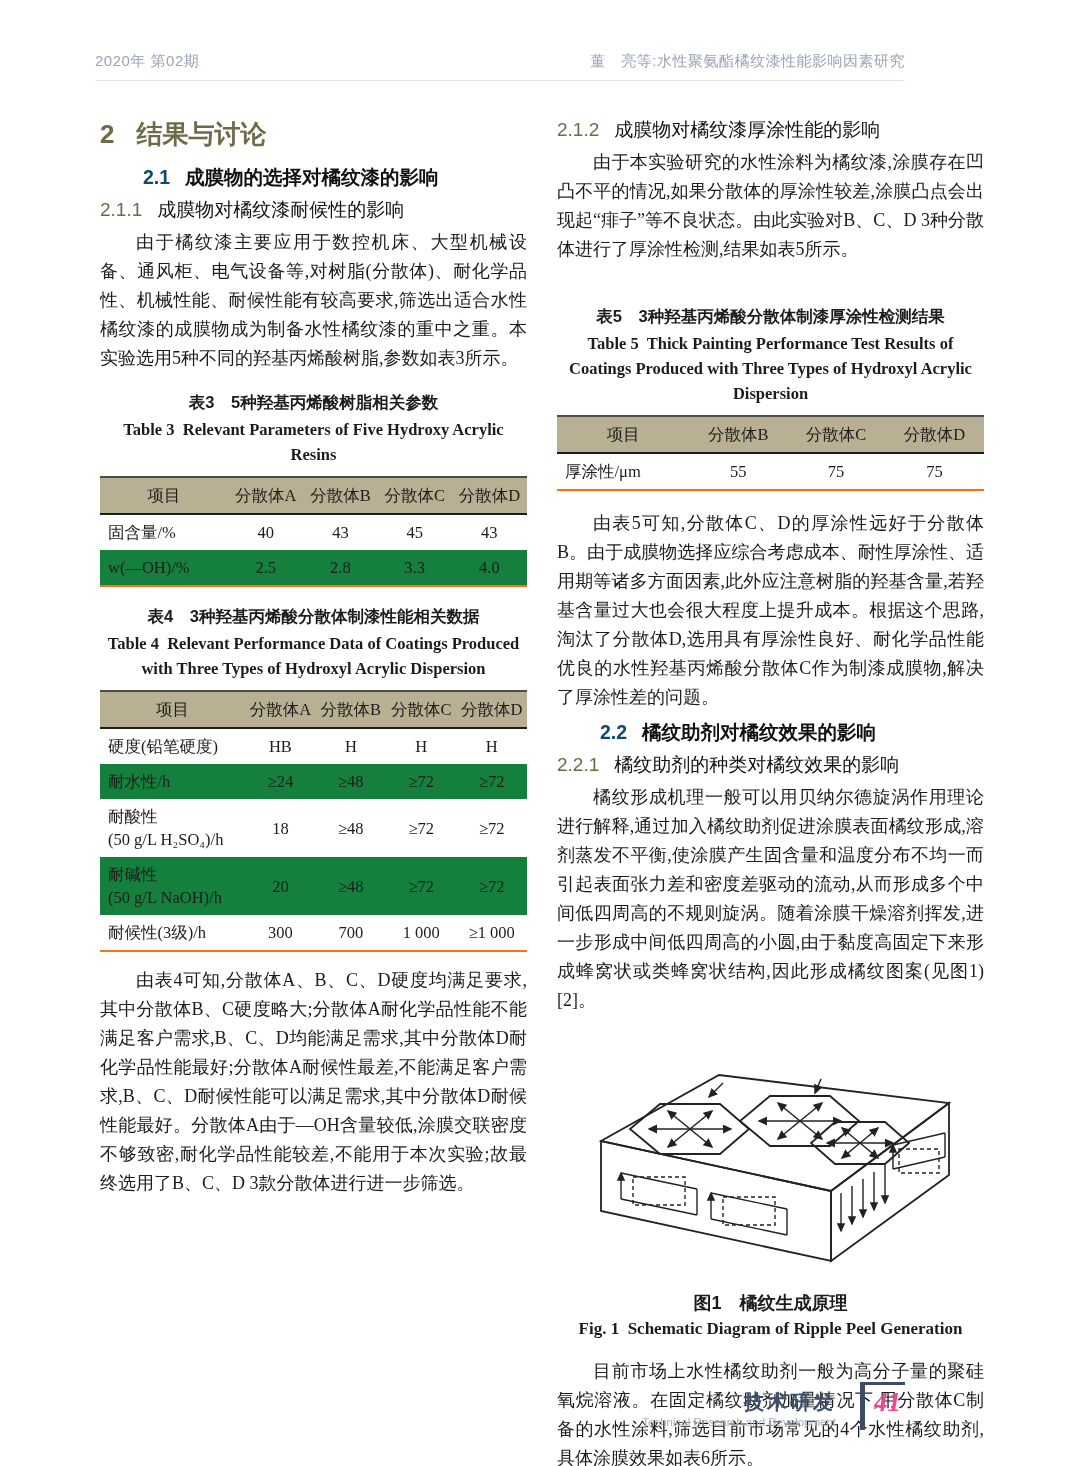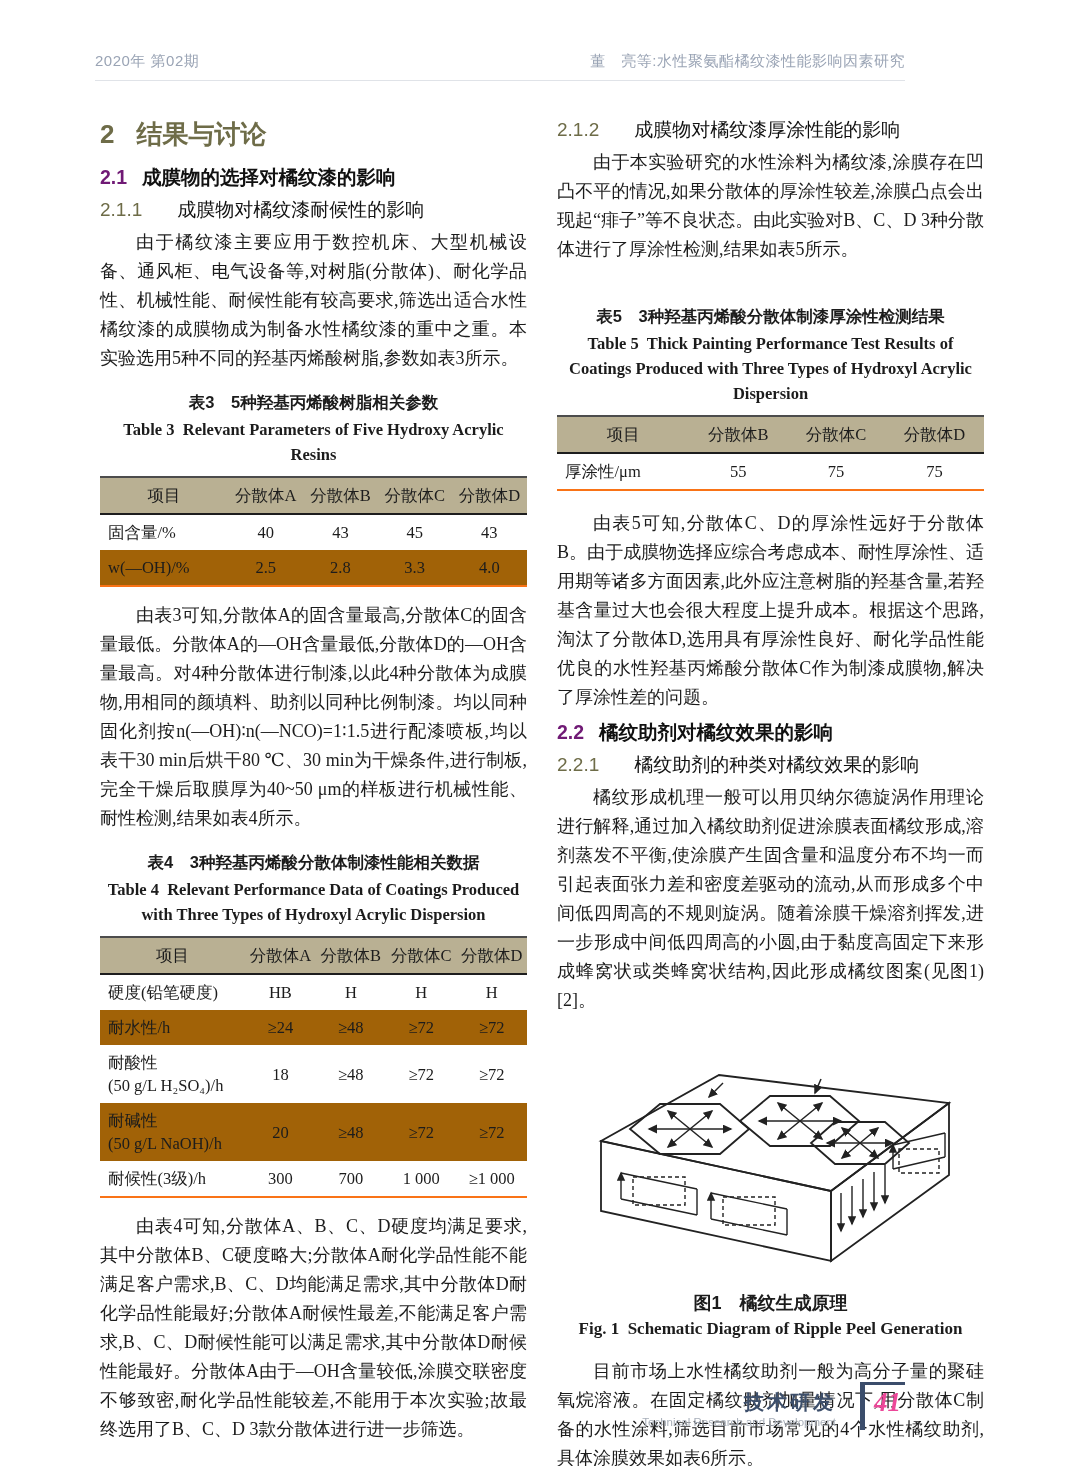--- a/index.html
+++ b/index.html
@@ -30,24 +30,24 @@
     font-family:"Liberation Sans","DejaVu Sans",sans-serif;
     font-size:26px; font-weight:bold; color:#6e6c48;
     margin:16px 0 12px 0; display:flex; align-items:baseline;
   }
   .h1 .num { margin-right:22px; }
   .h2 {
     font-family:"Liberation Sans","DejaVu Sans",sans-serif;
     font-size:19.5px; font-weight:bold; color:#111;
     margin:7px 0 6px 0; display:flex; align-items:baseline;
   }
-  .h2 .num { color:#701a75; margin-right:15px; }
+  .h2 .num { color:#0c4a6e; margin-right:15px;margin-left:43px; }
   .h3 {
     font-size:19px; font-weight:normal; color:#111;
-    margin:5px 0 5px 0; display:flex; align-items:baseline;gap:20px;
+    margin:5px 0 5px 0; display:flex; align-items:baseline;
   }
   .h3 .num { font-family:"Liberation Sans","DejaVu Sans",sans-serif; color:#6e6c48; margin-right:15px; }
 
   
   p.body {
     font-size:18px; line-height:29px; margin:0;
     text-align:justify; text-indent:2em;
   }
 
   
@@ -64,21 +64,21 @@
     width:100%; border-collapse:collapse; font-size:16.5px;
     border-top:2px solid #4c4c4c; border-bottom:2px solid #f97316;
     margin-bottom:14px;
   }
   table.data th {
     background:#b9b093; font-weight:normal; text-align:center;
     padding:6px 2px; border-bottom:2px solid #1d1d1d; word-break:break-all; line-height:23px;
   }
   table.data td { text-align:center; padding:6px 2px; line-height:23px; }
   table.data td.item { text-align:left; padding-left:8px; white-space:pre-line; }
-  tr.tan { background:#a16207; }
+  tr.tan { background:#15803d; }
 
   
   .figure { margin:30px 0 4px 0; text-align:center; }
   .figure svg { display:block; margin:0 auto; }
   .figcap-zh {
     font-family:"Liberation Sans","DejaVu Sans",sans-serif;
     font-weight:bold; font-size:18px; text-align:center; margin-top:14px; white-space:pre-wrap;
   }
   .figcap-en {
     font-weight:bold; font-size:17px; text-align:center; margin:4px 0 0 0; white-space:pre-wrap;
@@ -162,21 +162,20 @@
           <tr class="tan">
             <td class="item">w(—OH)/%</td>
             <td>2.5</td>
             <td>2.8</td>
             <td>3.3</td>
             <td>4.0</td>
           </tr>
         </tbody>
       </table>
 
-      <p class="body">由表3可知,分散体A的固含量最高,分散体C的固含量最低。分散体A的—OH含量最低,分散体D的—OH含量最高。对4种分散体进行制漆,以此4种分散体为成膜物,用相同的颜填料、助剂以同种比例制漆。均以同种固化剂按n(—OH)∶n(—NCO)=1∶1.5进行配漆喷板,均以表干30 min后烘干80 ℃、30 min为干燥条件,进行制板,完全干燥后取膜厚为40~50 μm的样板进行机械性能、耐性检测,结果如表4所示。</p>
 
       <div class="tblcap-zh">表4　3种羟基丙烯酸分散体制漆性能相关数据</div>
       <div class="tblcap-en" style="margin-left:0;margin-right:0;">Table 4  Relevant Performance Data of Coatings Produced with Three Types of Hydroxyl Acrylic Dispersion</div>
 
       <table class="data">
         <thead>
           <tr>
             <th style="width:34%">项目</th>
             <th style="width:16.5%">分散体A</th>
             <th style="width:16.5%">分散体B</th>

